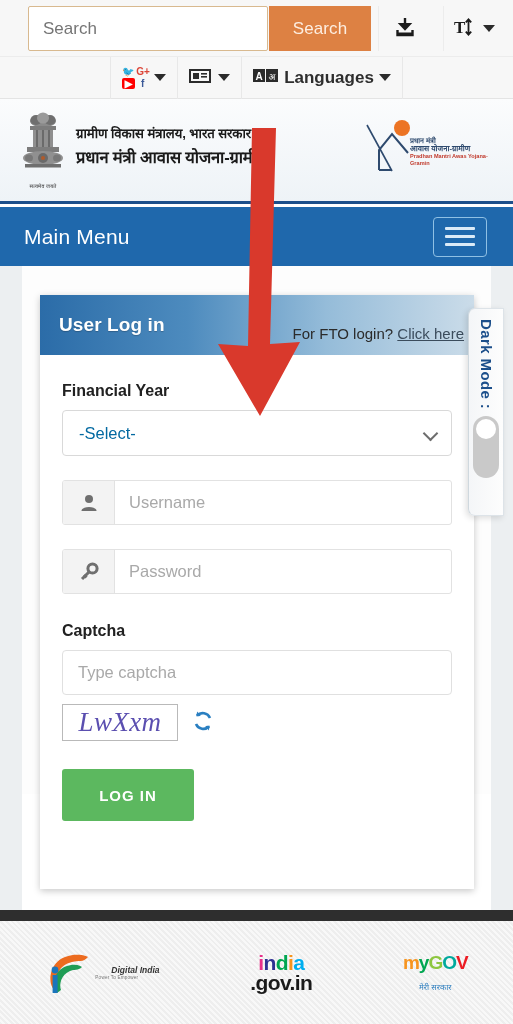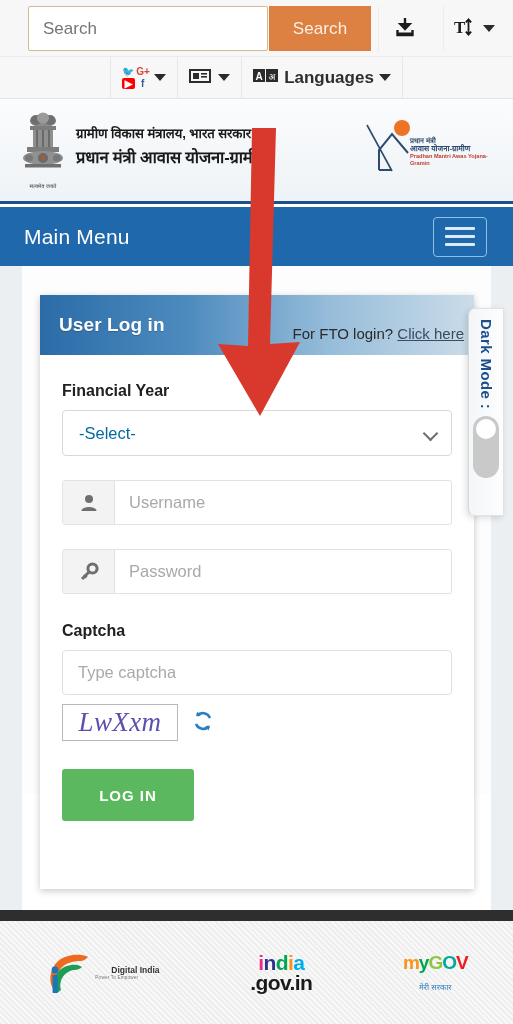--- a/index.html
+++ b/index.html
@@ -198,21 +198,21 @@
   .footer-div { position: absolute; top: 910px; left: 0; width: 513px; height: 11px;
                 background: #2e2e2e; }
   .footer {
     position: absolute; top: 921px; left: 0; width: 513px; height: 103px;
     background:
       repeating-linear-gradient(45deg, #eeeeee 0 2px, #f8f8f8 2px 4px);
     display: flex; align-items: center; justify-content: space-around;
   }
   .f-logo { display: flex; align-items: center; cursor: pointer; }
   .di-txt { margin-left: 4px; }
-  .di-txt .d1 { font-size: 8.5px; font-weight: bold; color: #333; padding-left: 16px; }
+  .di-txt .d1 { font-size: 8.5px; font-weight: bold; font-style: italic; color: #333; padding-left: 16px; }
   .di-txt .d2 { font-size: 4.6px; color: #777; letter-spacing: .2px; }
   .india-logo { text-align: center; line-height: .95; }
   .india-logo .r1 { font-size: 21px; font-weight: bold; letter-spacing: -.6px; }
   .india-logo .r2 { font-size: 21px; font-weight: bold; color: #1a1a1a; letter-spacing: -.6px; }
   .mygov { text-align: center; line-height: .92; }
   .mygov .m1 { font-size: 19px; font-weight: bold; letter-spacing: -1px; }
   .mygov .m2 { font-size: 8px; color: #2f7fbf; font-weight: normal; margin-top: 13px; }
 </style>
 </head>
 <body>

